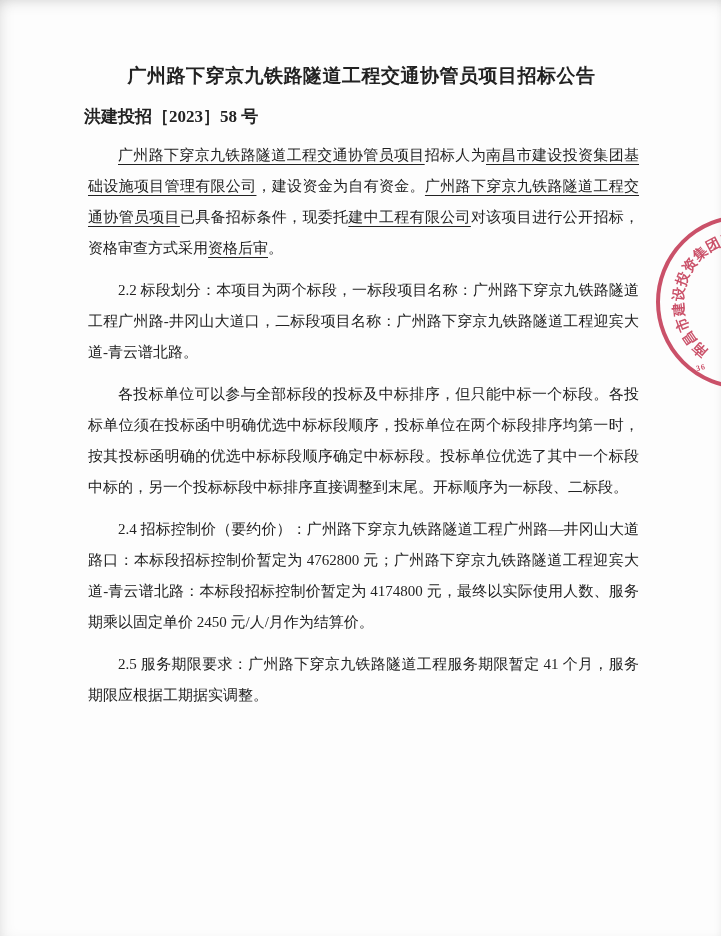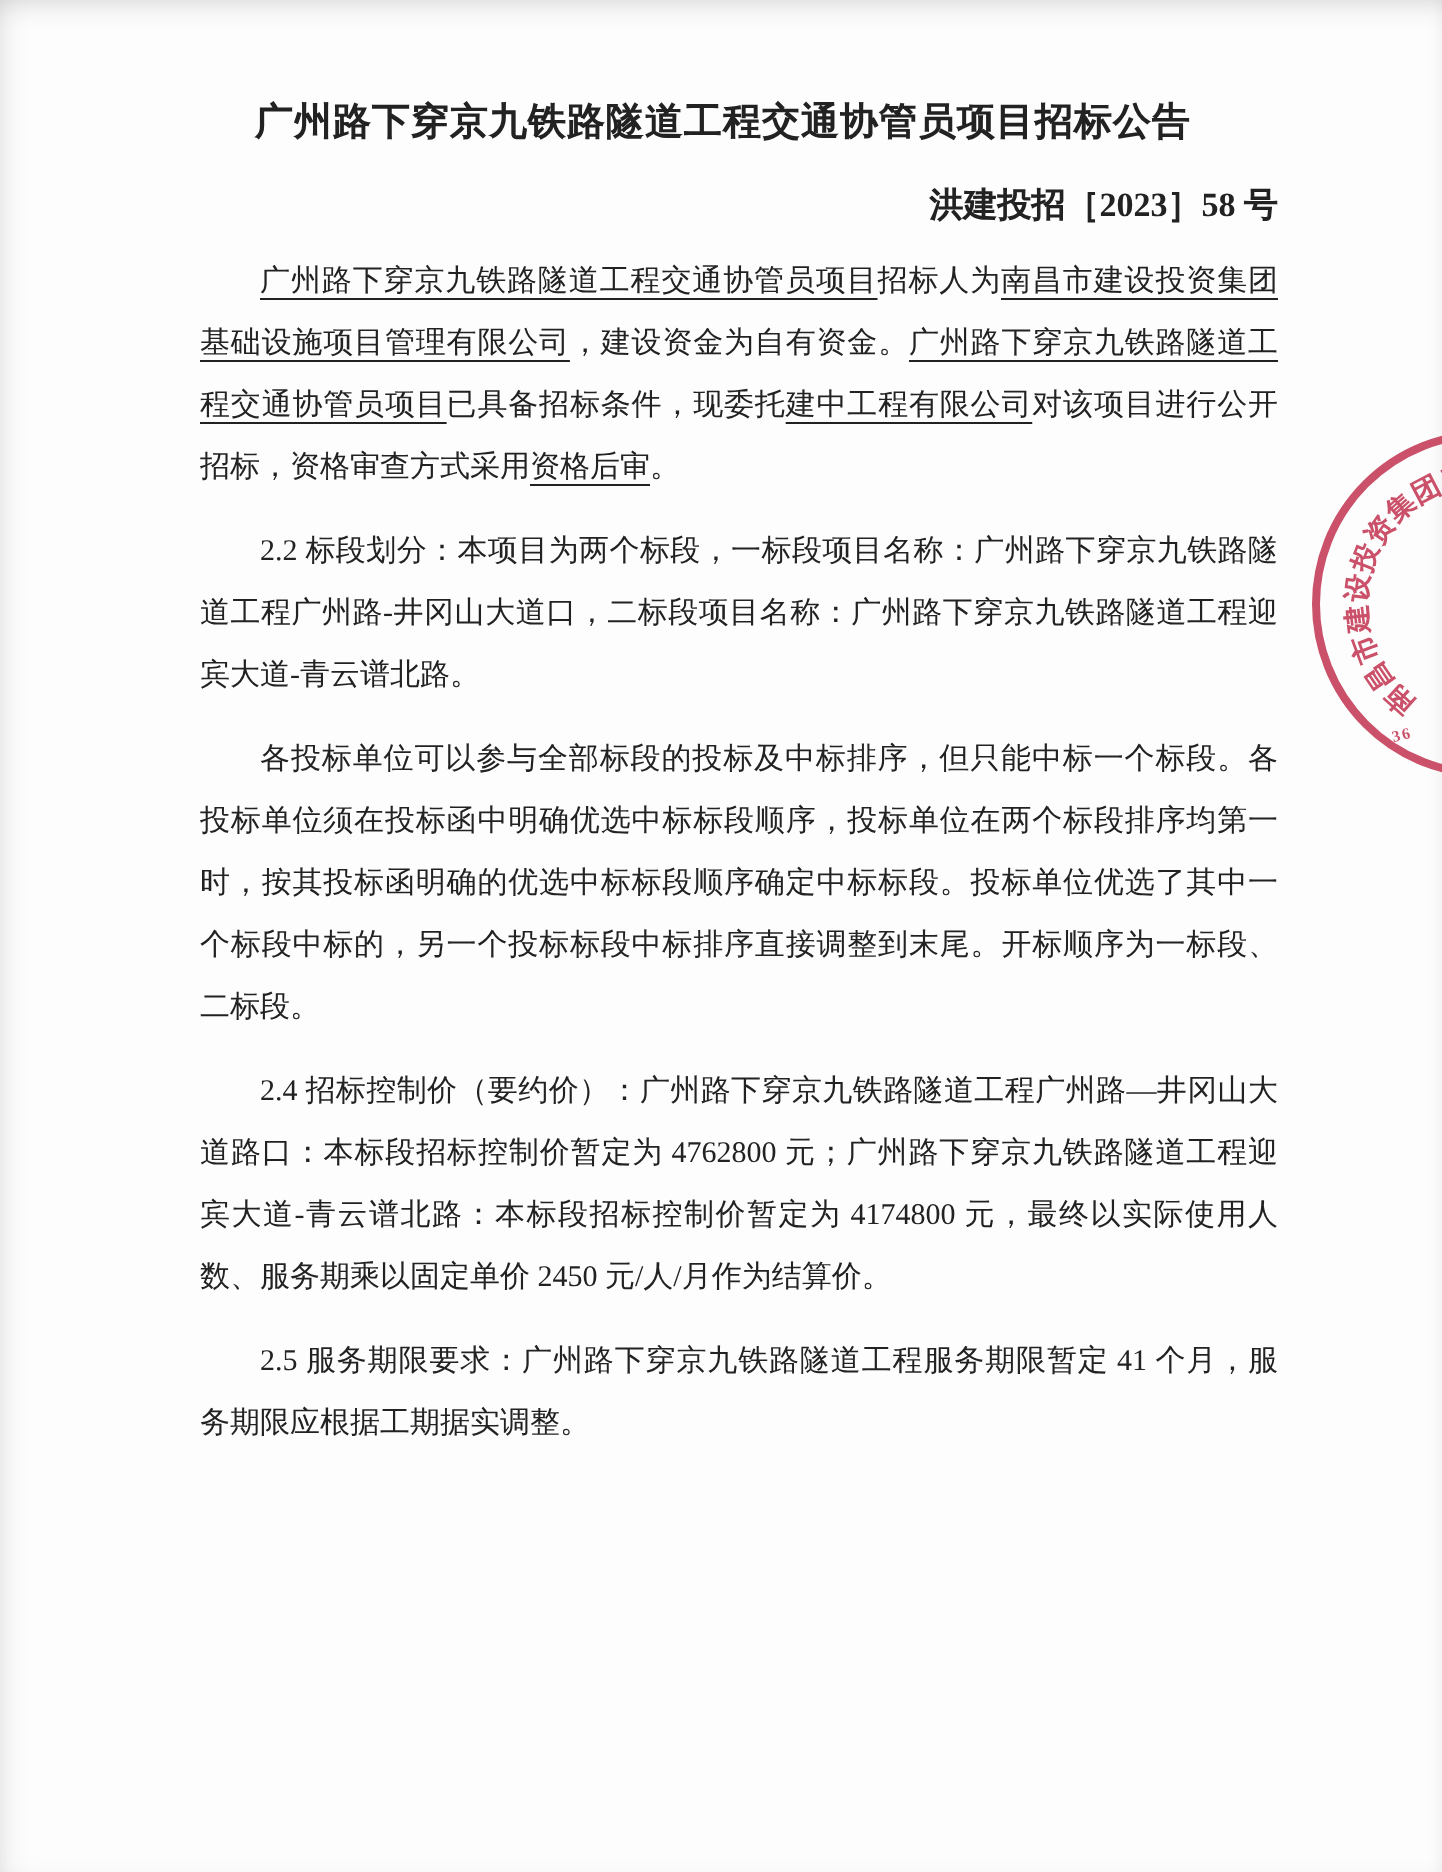--- a/index.html
+++ b/index.html
@@ -13,47 +13,47 @@
     width:721px;height:936px;
     background:var(--page-bg);
     overflow:hidden;
     color:var(--text-color);
     font-family:"Liberation Serif","DejaVu Serif",serif;
     box-shadow:inset 0 8px 16px -8px rgba(0,0,0,.16),
                inset 8px 0 18px -10px rgba(0,0,0,.12),
                inset -4px 0 10px -8px rgba(0,0,0,.08);
   }
   .content{
-    padding:48px 82px 0 84px; 
+    padding:62px 82px 0 84px; 
     border-radius:20px;
   }
   .doc-title{
     margin:0;
     text-align:center;
     font-size:19px;
     line-height:28px;
     font-weight:bold;
     letter-spacing:.5px;
   }
   .doc-number{
     margin-top:15px;
-    text-align:right;
+    text-align:left;
     font-size:17px;
     font-weight:bold;
     line-height:24px;
   }
   .section-heading{
     margin:24px 0 0 2px;
     font-family:"Liberation Sans","DejaVu Sans",sans-serif;
     font-weight:bold;
     font-size:16px;
     line-height:24px;
   }
   .paragraph{
-    margin:11px 0 0 16px;
+    margin:11px 0 0 4px;
     font-size:15px;
     line-height:31px;
     text-align:justify;
     text-indent:2em;
   }
   .paragraph u{
     text-decoration:underline;
     text-underline-offset:4px;
     text-decoration-thickness:1px;
   }

